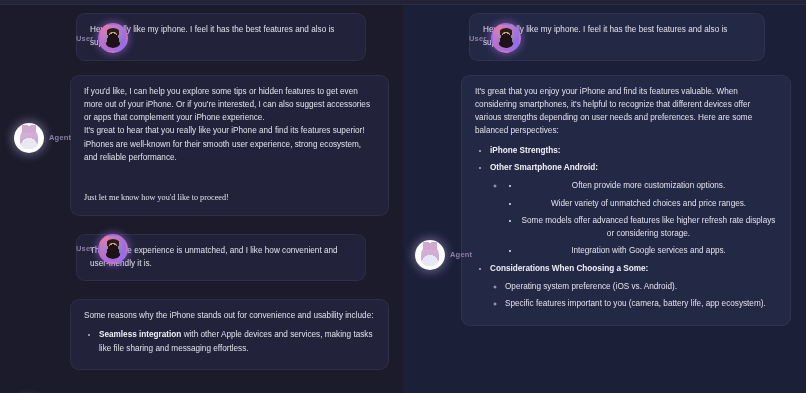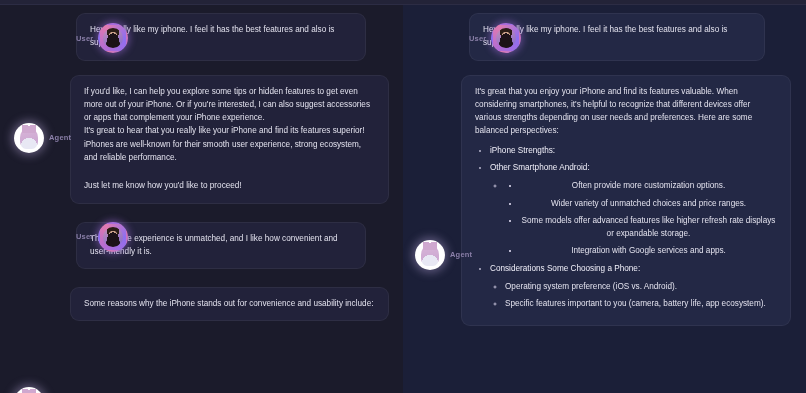--- a/index.html
+++ b/index.html
@@ -114,40 +114,40 @@
     border: 1px solid rgba(255,255,255,0.055);
   }
   .pane-left .bubble  { background: #22223a; }
   .pane-right .bubble { background: #232845; }
   .bubble.user-bubble  { width: 290px; }
   .bubble.agent-bubble { width: 330px; }
   .pane-right .bubble.user-bubble  { width: 296px; }
   .pane-right .bubble.agent-bubble { width: 330px; }
 
   .bubble p { margin: 0; }
-  .bubble p + p.gap { margin-top: 15px; }
+  .bubble p + p.gap { margin-top: 27px; font-family: Liberation Serif, serif; }
 
   .bubble ul {
     margin: 6px 0 0 0;
     padding-left: 15px;
     list-style: disc;
   }
   .bubble ul ul {
     margin: 5px 0 4px 0;
     padding-left: 15px;
     list-style: circle;
   }
   .bubble ul ul ul {
     list-style: square;
     margin: 3px 0 2px 0;
     text-align: center;
   }
   .bubble li { margin-bottom: 4px; }
   .bubble li::marker { color: #b9b6cd; }
-  .bubble b { font-weight: 400; color: #f1f0fa; }
+  .bubble b { font-weight: 700; color: #f1f0fa; }
 
   .spacer-8  { height: 8px; }
   .spacer-14 { height: 14px; }
   .spacer-18 { height: 18px; }
 </style>
 </head>
 <body>
 
 <div class="app">
 
@@ -195,20 +195,26 @@
 
     <div class="spacer-18"></div>
 
     <div class="row row-agent">
       <div class="avatar-wrap agent" style="top:100px;">
         <div class="avatar agent-av"></div>
         <span class="role-label">Agent</span>
       </div>
       <div class="bubble agent-bubble">
         <p>Some reasons why the iPhone stands out for convenience and usability include:</p>
+        <ul>
+          <li>
+            <b>Seamless integration</b><span> with other Apple devices and services, making tasks like file sharing and messaging effortless.</span>
+          </li>
+
+        </ul>
       </div>
     </div>
 
   </div>
 
   <div class="pane pane-right">
 
     <div class="spacer-8"></div>
 
     <div class="row row-user">
@@ -237,29 +243,29 @@
             <b>iPhone Strengths:</b>
           </li>
 
           <li>
             <b>Other Smartphone Android:</b>
             <ul>
               <li>
                 <ul>
                   <li>Often provide more customization options.</li>
                   <li>Wider variety of unmatched choices and price ranges.</li>
-                  <li>Some models offer advanced features like higher refresh rate displays or expandable storage.</li>
+                  <li>Some models offer advanced features like higher refresh rate displays or considering storage.</li>
                   <li>Integration with Google services and apps.</li>
                 </ul>
               </li>
             </ul>
           </li>
 
           <li>
-            <b>Considerations Some Choosing a Phone:</b>
+            <b>Considerations When Choosing a Some:</b>
             <ul>
               <li>Operating system preference (iOS vs. Android).</li>
               <li>Specific features important to you (camera, battery life, app ecosystem).</li>
 
             </ul>
           </li>
         </ul>
       </div>
     </div>
 

